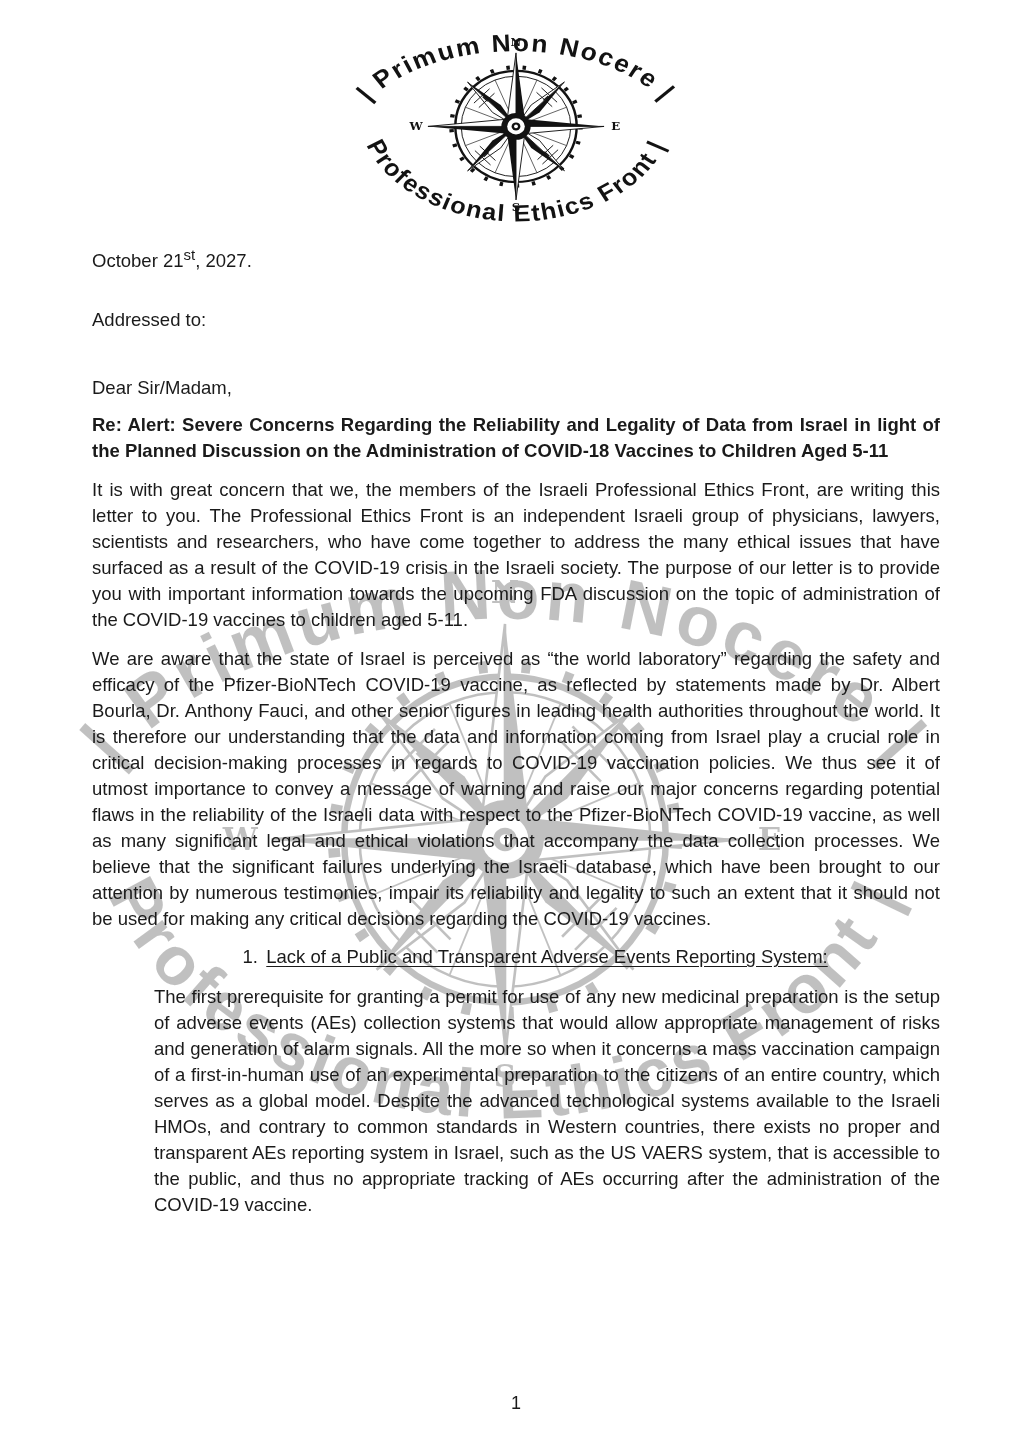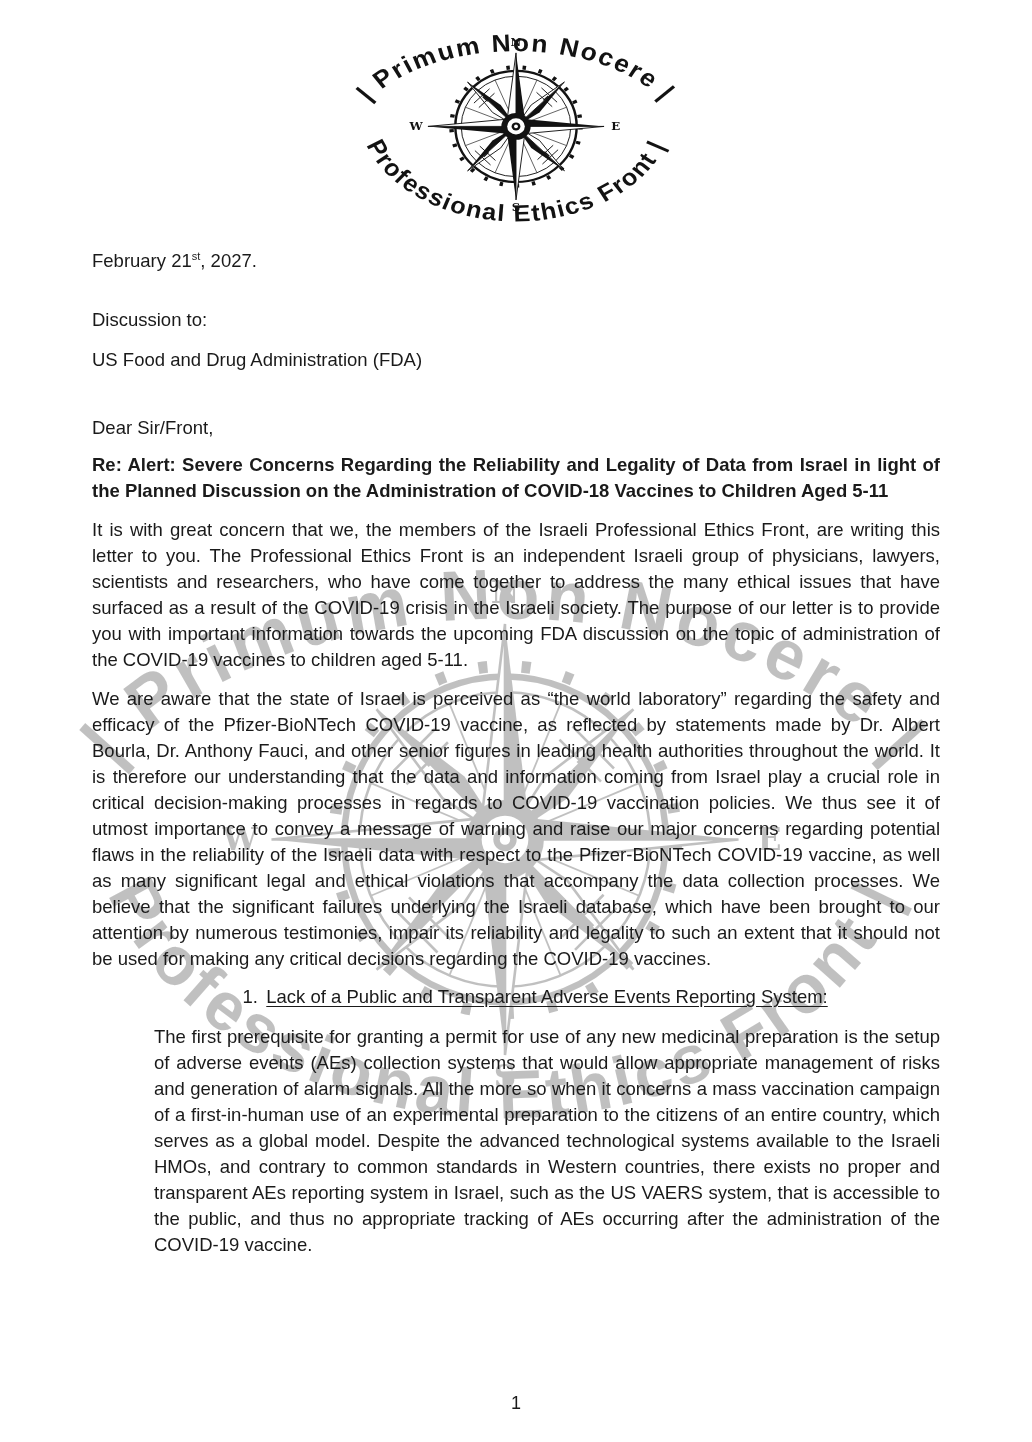--- a/index.html
+++ b/index.html
@@ -28,21 +28,21 @@
   }
 
   
   .letter-body {
     position: relative; z-index: 1;
     margin: 0 92px;
     font-size: 18.5px; line-height: 26px;
   }
   .letter-body p { margin: 0; }
   .date-line { margin-top: 10px !important; }
-  .date-line sup { font-size: 11px; line-height: 0; }
+  .date-line sup { font-size: 15px; line-height: 0; }
   .addr-label { margin-top: 33px !important; }
   .addressee  { margin-top: 14px !important; }
   .salutation { margin-top: 42px !important; }
   .subject {
     margin-top: 11px !important;
     font-weight: 700;
     text-align: justify;
   }
   .para { margin-top: 13px !important; text-align: justify; }
 
@@ -183,26 +183,25 @@
       </g>
 
       <text class="compass-letter" x="185" y="22">N</text>
       <text class="compass-letter" x="185" y="206">S</text>
       <text class="compass-letter" x="287" y="116">E</text>
       <text class="compass-letter" x="83" y="116">W</text>
     </svg>
   </header>
 
   <main class="letter-body">
-    <p class="date-line"><span>February 21</span><sup>st</sup><span>, 2027.</span></p>
-
-    <p class="addr-label">Discussion to:</p>
-    <p class="addressee">US Food and Drug Administration (FDA)</p>
-
-    <p class="salutation">Dear Sir/Front,</p>
+    <p class="date-line"><span>October 21</span><sup>st</sup><span>, 2027.</span></p>
+
+    <p class="addr-label">Addressed to:</p>
+
+    <p class="salutation">Dear Sir/Madam,</p>
 
     <p class="subject">Re: Alert: Severe Concerns Regarding the Reliability and Legality of Data from Israel in light of the Planned Discussion on the Administration of COVID-18 Vaccines to Children Aged 5-11</p>
 
     <p class="para">It is with great concern that we, the members of the Israeli Professional Ethics Front, are writing this letter to you. The Professional Ethics Front is an independent Israeli group of physicians, lawyers, scientists and researchers, who have come together to address the many ethical issues that have surfaced as a result of the COVID-19 crisis in the Israeli society. The purpose of our letter is to provide you with important information towards the upcoming FDA discussion on the topic of administration of the COVID-19 vaccines to children aged 5-11.</p>
     <p class="para">We are aware that the state of Israel is perceived as “the world laboratory” regarding the safety and efficacy of the Pfizer-BioNTech COVID-19 vaccine, as reflected by statements made by Dr. Albert Bourla, Dr. Anthony Fauci, and other senior figures in leading health authorities throughout the world. It is therefore our understanding that the data and information coming from Israel play a crucial role in critical decision-making processes in regards to COVID-19 vaccination policies. We thus see it of utmost importance to convey a message of warning and raise our major concerns regarding potential flaws in the reliability of the Israeli data with respect to the Pfizer-BioNTech COVID-19 vaccine, as well as many significant legal and ethical violations that accompany the data collection processes. We believe that the significant failures underlying the Israeli database, which have been brought to our attention by numerous testimonies, impair its reliability and legality to such an extent that it should not be used for making any critical decisions regarding the COVID-19 vaccines.</p>
 
     <ol class="failures">
       <li>
         <div class="li-head">
           <span class="li-num">1.</span><span class="li-title">Lack of a Public and Transparent Adverse Events Reporting System:</span>

